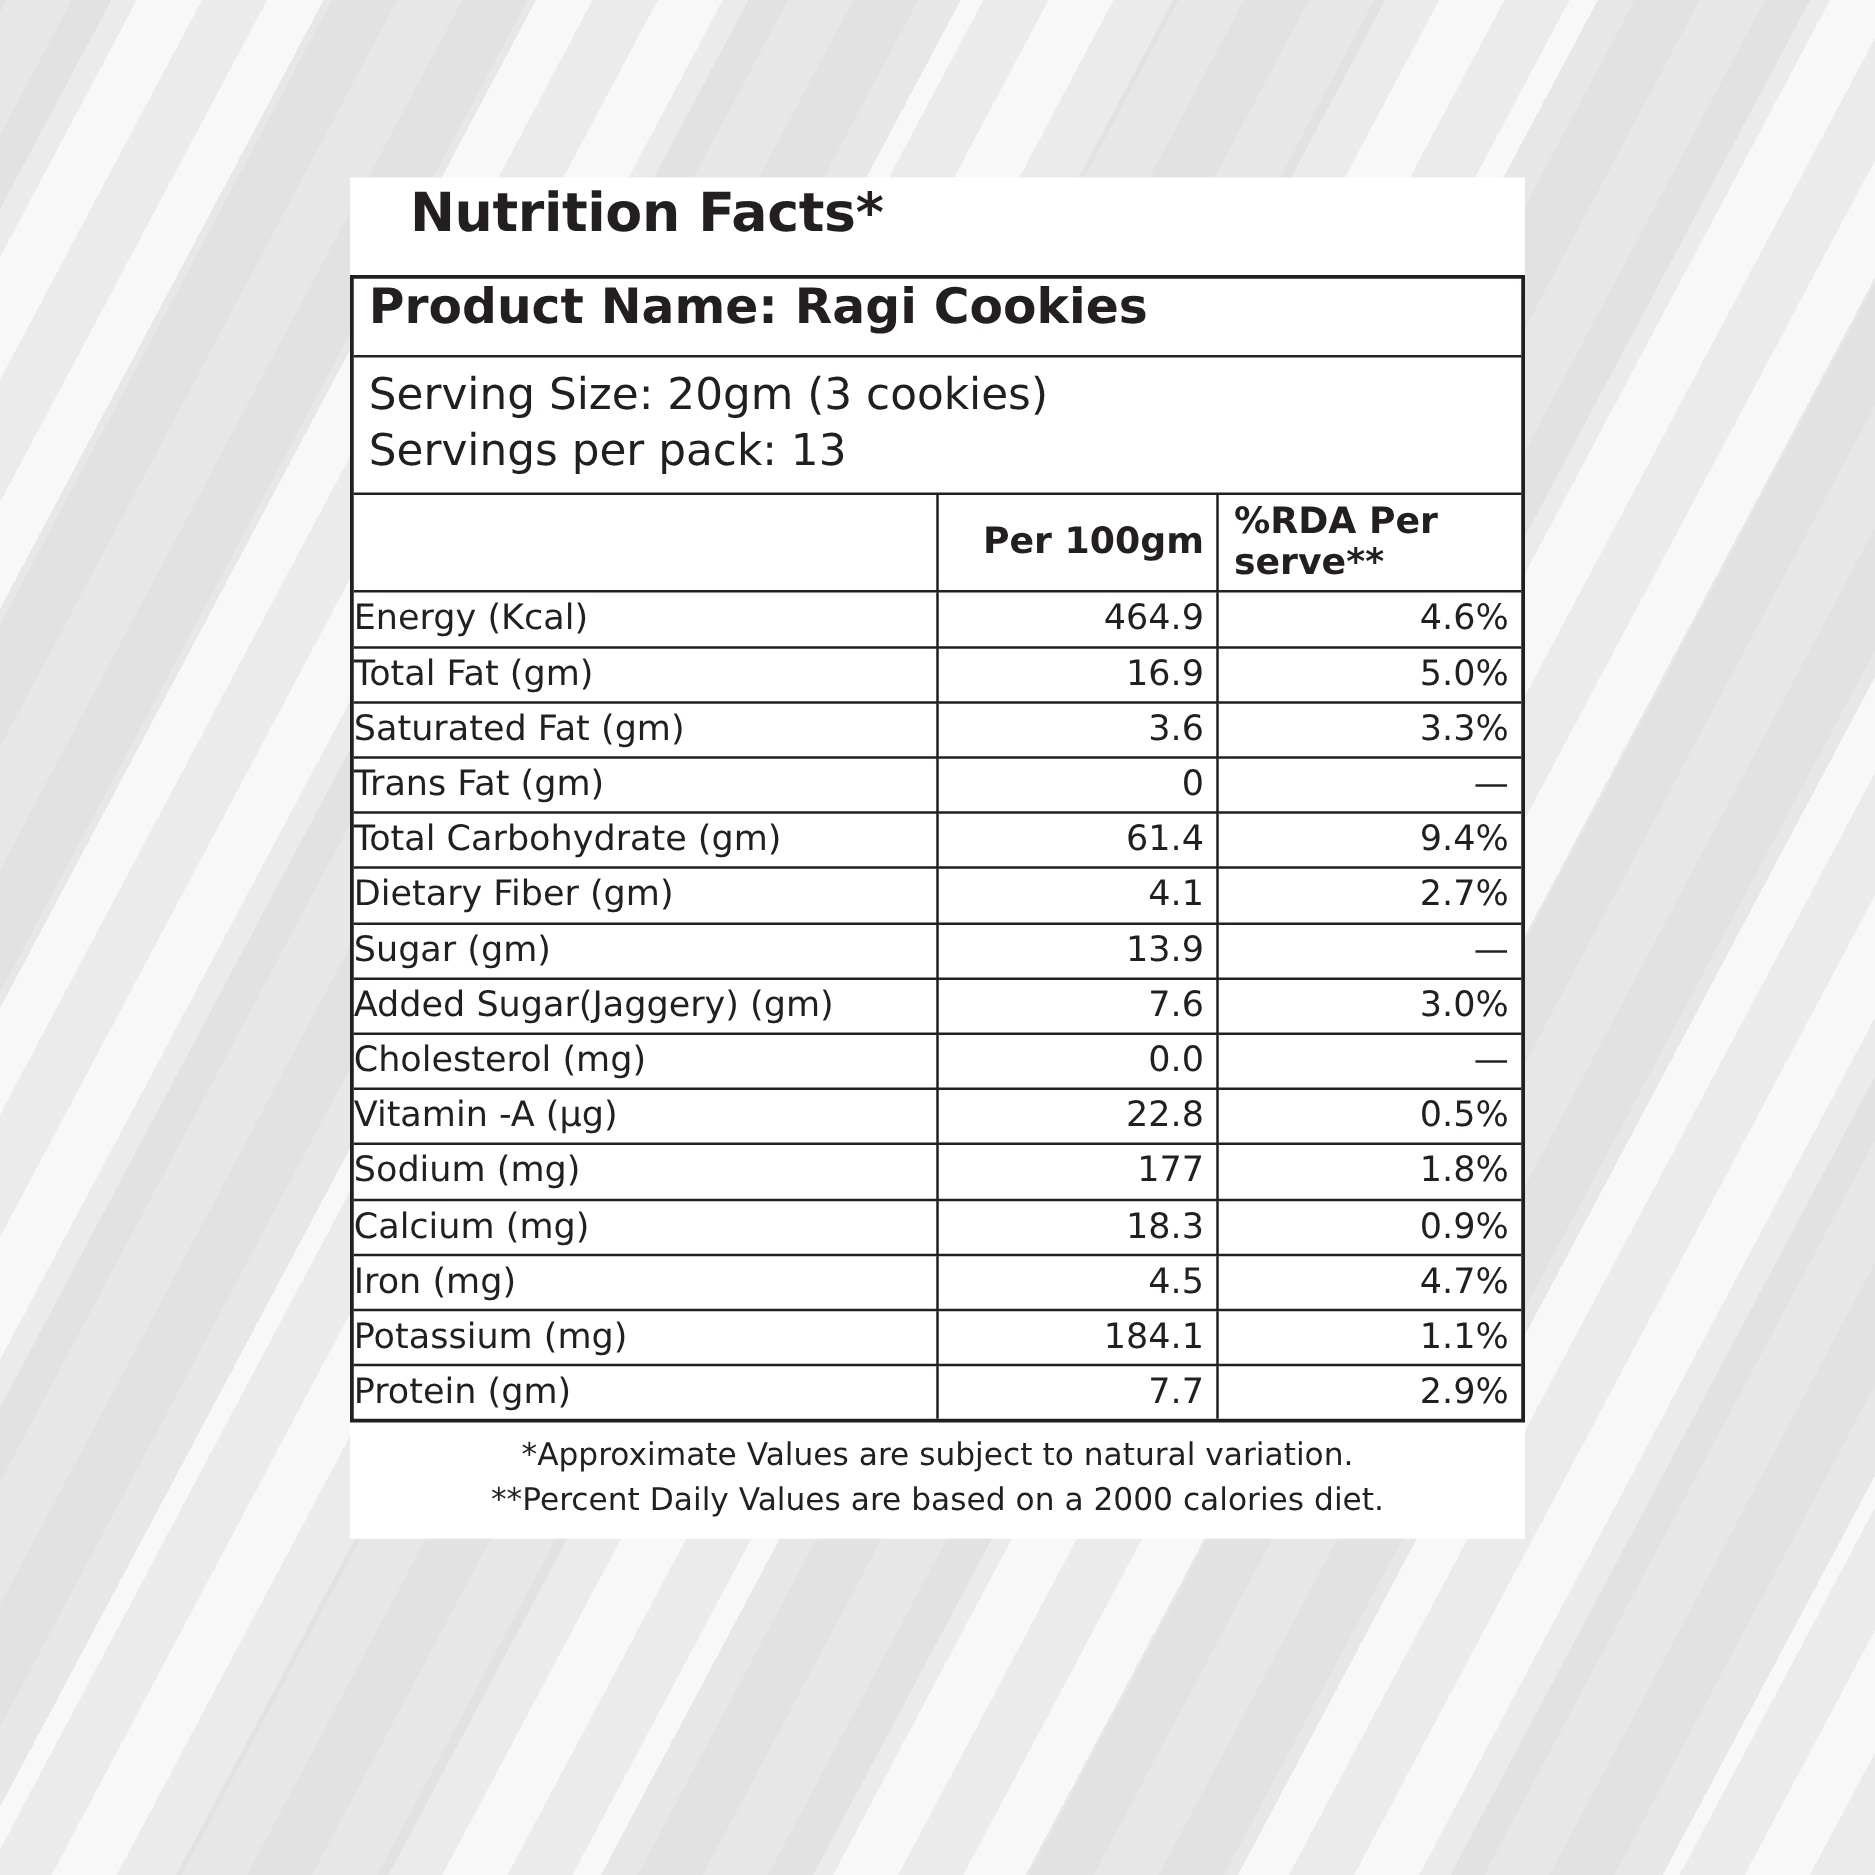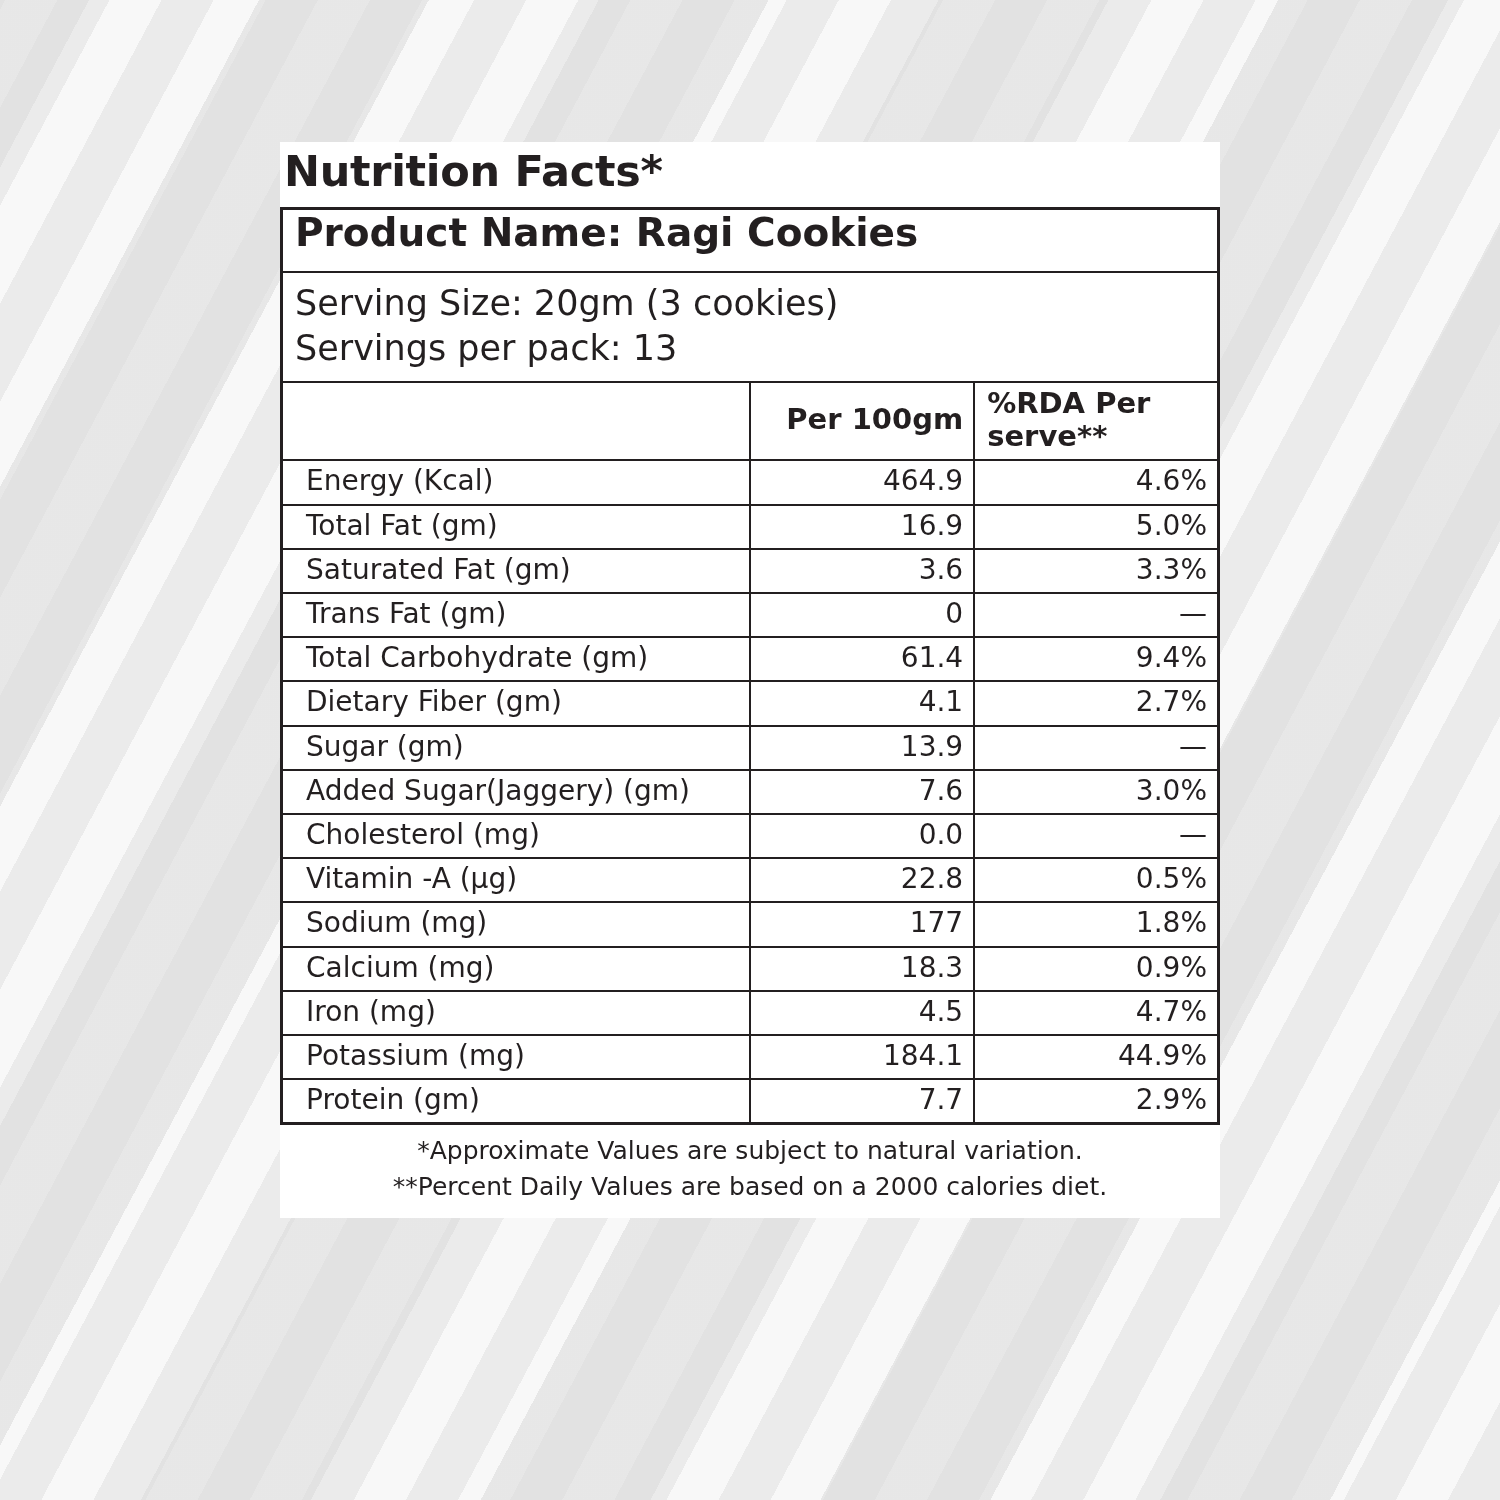--- a/index.html
+++ b/index.html
@@ -46,23 +46,24 @@
     width: 940px;
     background: #ffffff;
     padding: 0;
     box-sizing: border-box;
   }
 
   .nf-title {
     font-size: 43px;
     font-weight: bold;
     color: #231f20;
-    padding: 6px 0 12px 4px;
+    padding: 6px 0 25px 4px;
     letter-spacing: -0.3px;
     line-height: 1.1;
+    margin-left: 44px;
   }
 
   .nf-box {
     border: 3px solid #231f20;
     border-bottom: 3px solid #231f20;
     box-sizing: border-box;
   }
 
   .product-row {
     border-bottom: 2px solid #231f20;
@@ -83,21 +84,21 @@
 
   table.nf-table {
     width: 100%;
     border-collapse: collapse;
     font-size: 28px;
     color: #231f20;
   }
   table.nf-table th,
   table.nf-table td {
     border: 2px solid #231f20;
-    padding: 4px 10px 6px 23px;
+    padding: 4px 10px 6px 0;
     line-height: 1.15;
     font-weight: normal;
   }
   table.nf-table th {
     font-weight: bold;
     font-size: 29px;
     text-align: center;
   }
   table.nf-table .c-name {
     width: 50%;
@@ -227,21 +228,21 @@
           <td class="c-rda">0.9%</td>
         </tr>
         <tr>
           <td class="c-name">Iron (mg)</td>
           <td class="c-per100">4.5</td>
           <td class="c-rda">4.7%</td>
         </tr>
         <tr>
           <td class="c-name">Potassium (mg)</td>
           <td class="c-per100">184.1</td>
-          <td class="c-rda">44.9%</td>
+          <td class="c-rda">1.1%</td>
         </tr>
         <tr>
           <td class="c-name">Protein (gm)</td>
           <td class="c-per100">7.7</td>
           <td class="c-rda">2.9%</td>
         </tr>
       </tbody>
     </table>
   </div>
 

